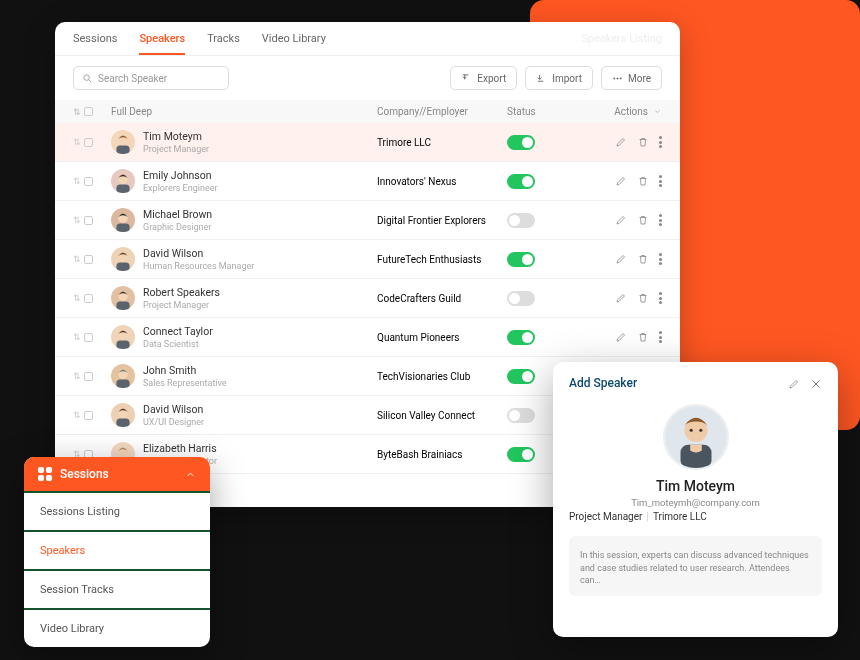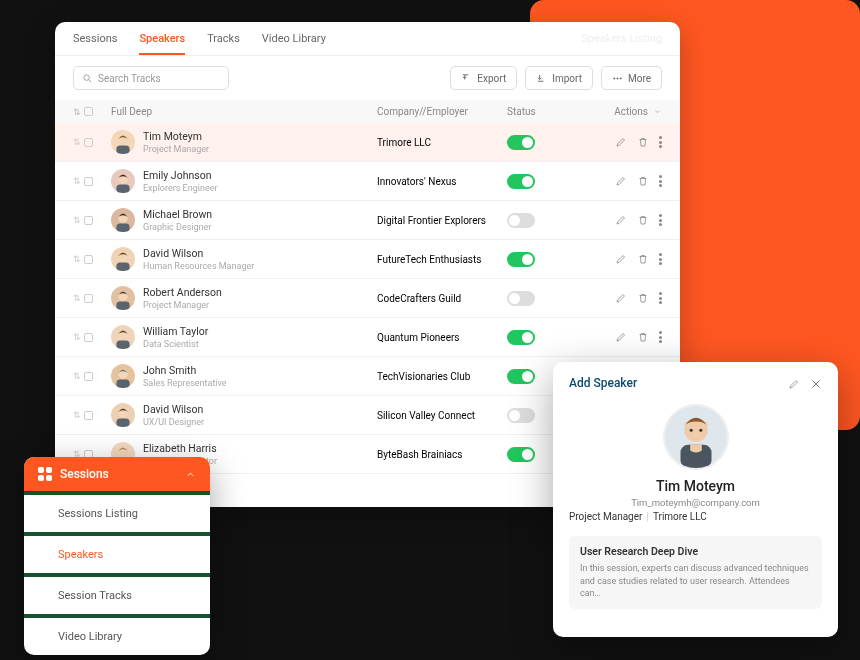--- a/index.html
+++ b/index.html
@@ -41,21 +41,21 @@
   .ic{width:12px;height:12px;stroke:#888;fill:none;stroke-width:1.6;cursor:pointer}
   .dots{width:3px;height:12px;display:flex;flex-direction:column;justify-content:space-between;cursor:pointer}
   .dots span{width:3px;height:3px;background:#888;border-radius:50%}
 
   .side-pop{position:absolute;left:24px;top:457px;width:186px;background:#fff;border-radius:10px;box-shadow:0 10px 35px rgba(0,0,0,.35);overflow:hidden}
   .side-head{display:flex;align-items:center;padding:10px 14px;background:#ff5722;color:#fff;font-size:12px;font-weight:500}
   .grid-ic{width:14px;height:14px;margin-right:8px}
   .grid-ic div{display:grid;grid-template-columns:1fr 1fr;gap:2px;width:14px;height:14px}
   .grid-ic div span{background:#fff;border-radius:2px}
   .side-head .up{margin-left:auto;width:11px;height:11px;stroke:#fff}
-  .side-item{padding:12px 34px;font-size:11px;color:#555;border-top:4px solid #14532d}
+  .side-item{padding:12px 16px;font-size:11px;color:#555;border-top:2px solid #14532d}
   .side-item.active{color:#ff5722}
 
   .add-panel{position:absolute;right:22px;top:362px;width:285px;height:275px;background:#fff;border-radius:10px;box-shadow:0 12px 40px rgba(0,0,0,.35);padding:14px 16px;display:flex;flex-direction:column}
   .add-head{display:flex;align-items:flex-end;font-size:12px;font-weight:500;color:#0c4a6e}
   .add-head .ic{margin-left:auto;margin-right:10px}
   .close{width:12px;height:12px;stroke:#666;stroke-width:1.8;cursor:pointer}
   .big-av{width:66px;height:66px;border-radius:50%;margin:14px auto 8px;overflow:hidden;border:2px solid #eee;display:flex}
   .big-av svg{width:100%;height:100%}
   .prof-name{text-align:center;font-size:14px;font-weight:500;color:#222}
   .prof-email{text-align:center;font-size:9.5px;color:#888;margin-top:3px}
@@ -78,21 +78,21 @@
       <div class="tab">Video Library</div>
       <div class="ghost-title">Speakers Listing</div>
     </div>
 
   <div class="toolbar">
     <div class="search">
       <svg viewBox="0 0 24 24" fill="none" stroke-width="2">
           <circle cx="10" cy="10" r="6"></circle>
           <line x1="15" y1="15" x2="20" y2="20"></line>
         </svg>
-      <span>Search Tracks</span>
+      <span>Search Speaker</span>
     </div>
     <div class="spacer"></div>
     <button class="tbtn">
       <svg viewBox="0 0 24 24" fill="none" stroke-width="2">
           <path d="M4 4h12M12 8l-4 4-4-4M8 4v10"></path>
         </svg>
       <span>Export</span>
     </button>
     <button class="tbtn">
       <svg viewBox="0 0 24 24" fill="none" stroke-width="2">
@@ -283,21 +283,21 @@
         <div class="col-name" style="display:flex;align-items:center">
           <div class="avatar">
             <svg viewBox="0 0 40 40">
               <rect width="40" height="40" fill="#e2c1a3"></rect>
               <circle cx="20" cy="17" r="8" fill="#f3d6b8"></circle>
               <path d="M12 15q8 -12 16 0q-3 -3 -8 -3t-8 3" fill="#4a3a2a"></path>
               <rect x="9" y="26" width="22" height="14" rx="6" fill="#5a646e"></rect>
             </svg>
           </div>
           <div>
-            <div class="nm">Robert Anderson</div>
+            <div class="nm">Robert Speakers</div>
             <div class="role">Project Manager</div>
           </div>
         </div>
         <div class="col-comp">CodeCrafters Guild</div>
         <div class="col-stat">
           <div class="toggle off"></div>
         </div>
         <div class="col-act acts">
           <svg class="ic" viewBox="0 0 24 24">
             <path d="M4 20l4-1 11-11-3-3L5 16l-1 4z"></path>
@@ -320,21 +320,21 @@
         <div class="col-name" style="display:flex;align-items:center">
           <div class="avatar">
             <svg viewBox="0 0 40 40">
               <rect width="40" height="40" fill="#f0d4ba"></rect>
               <circle cx="20" cy="17" r="8" fill="#f3d6b8"></circle>
               <path d="M12 15q8 -12 16 0q-3 -3 -8 -3t-8 3" fill="#553c26"></path>
               <rect x="9" y="26" width="22" height="14" rx="6" fill="#5a646e"></rect>
             </svg>
           </div>
           <div>
-            <div class="nm">William Taylor</div>
+            <div class="nm">Connect Taylor</div>
             <div class="role">Data Scientist</div>
           </div>
         </div>
         <div class="col-comp">Quantum Pioneers</div>
         <div class="col-stat">
           <div class="toggle on"></div>
         </div>
         <div class="col-act acts">
           <svg class="ic" viewBox="0 0 24 24">
             <path d="M4 20l4-1 11-11-3-3L5 16l-1 4z"></path>
@@ -507,16 +507,15 @@
         <rect x="16" y="40" width="32" height="24" rx="8" fill="#4a5560"></rect>
         <path d="M26 40h12v6q-6 4 -12 0z" fill="#f0cba8"></path>
       </svg>
   </div>
   <div class="prof-name">Tim Moteym</div>
   <div class="prof-email">Tim_moteymh@company.com</div>
   <div class="prof-job">
     <span>Project Manager</span><span class="divd">|</span><span>Trimore LLC</span>
   </div>
   <div class="sess-card">
-    <div class="sess-title">User Research Deep Dive</div>
     <div class="sess-desc">In this session, experts can discuss advanced techniques and case studies related to user research. Attendees can…</div>
   </div>
 </div>
 
 </body></html>

